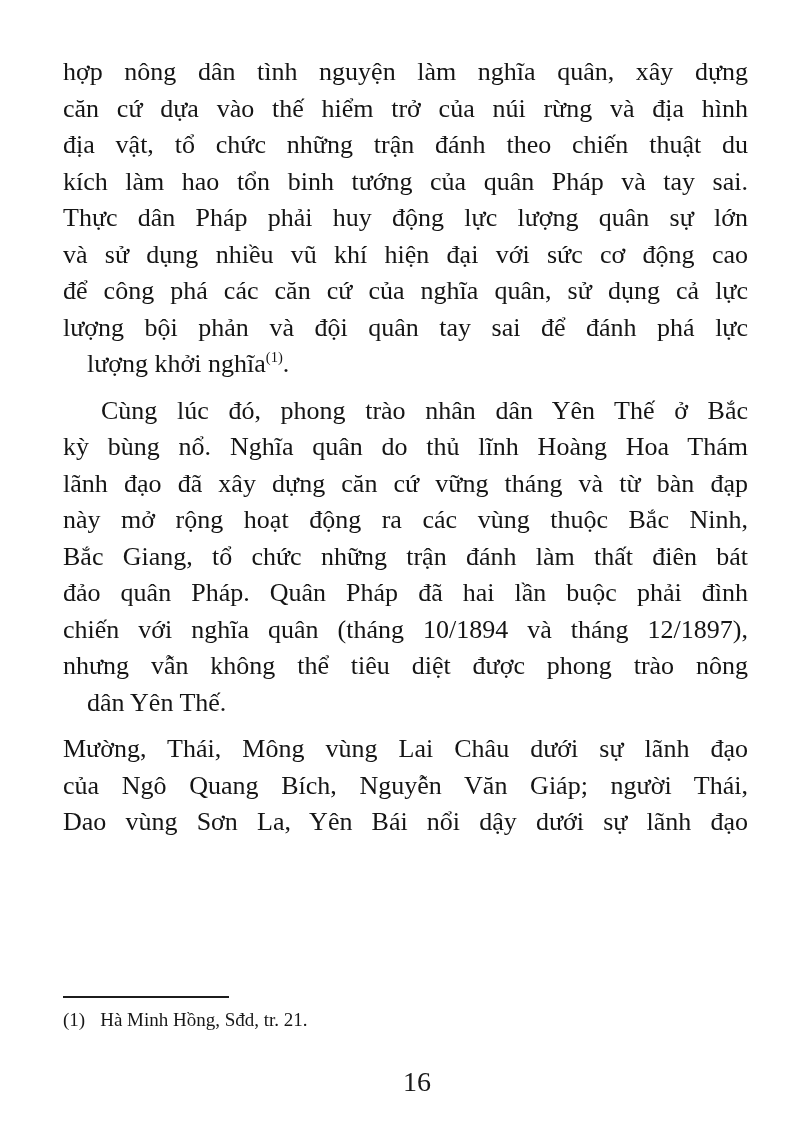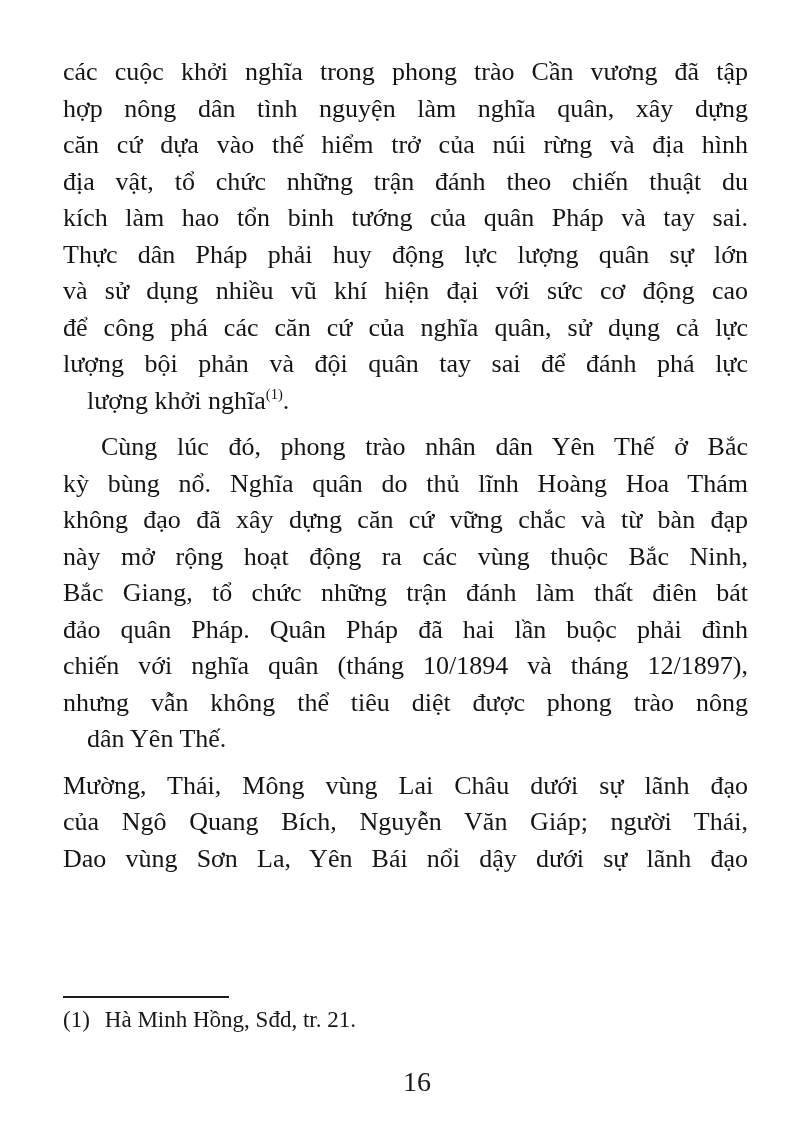--- a/index.html
+++ b/index.html
@@ -49,21 +49,21 @@
     top: 996px;
     width: 685px;
   }
   .footnote-rule {
     width: 166px;
     height: 2px;
     background: #1c1c1c;
     margin-bottom: 7px;
   }
   .footnote-line {
-    font-size: 23px;
+    font-size: 19px;
     line-height: 30px;
     color: #171717;
   }
   .footnote-marker {
     display: inline-block;
     margin-right: 15px;
   }
   .page-number {
     position: absolute;
     left: 0;
@@ -74,35 +74,34 @@
     color: #1a1a1a;
   }
 </style>
 </head>
 <body>
 
 <div class="page">
 
   <div class="text-block" id="body-text">
       <div class="paragraph">
-        <div class="line">các cuộc khởi nghĩa trong phong trào Cần vương đã tập</div>
         <div class="line">hợp nông dân tình nguyện làm nghĩa quân, xây dựng</div>
         <div class="line">căn cứ dựa vào thế hiểm trở của núi rừng và địa hình</div>
         <div class="line">địa vật, tổ chức những trận đánh theo chiến thuật du</div>
         <div class="line">kích làm hao tổn binh tướng của quân Pháp và tay sai.</div>
         <div class="line">Thực dân Pháp phải huy động lực lượng quân sự lớn</div>
         <div class="line">và sử dụng nhiều vũ khí hiện đại với sức cơ động cao</div>
         <div class="line">để công phá các căn cứ của nghĩa quân, sử dụng cả lực</div>
         <div class="line">lượng bội phản và đội quân tay sai để đánh phá lực</div>
         <div class="line flush"><span>lượng khởi nghĩa</span><sup>(1)</sup><span>.</span></div>
       </div>
       <div class="paragraph">
         <div class="line indent">Cùng lúc đó, phong trào nhân dân Yên Thế ở Bắc</div>
         <div class="line">kỳ bùng nổ. Nghĩa quân do thủ lĩnh Hoàng Hoa Thám</div>
-        <div class="line">không đạo đã xây dựng căn cứ vững chắc và từ bàn đạp</div>
+        <div class="line">lãnh đạo đã xây dựng căn cứ vững tháng và từ bàn đạp</div>
         <div class="line">này mở rộng hoạt động ra các vùng thuộc Bắc Ninh,</div>
         <div class="line">Bắc Giang, tổ chức những trận đánh làm thất điên bát</div>
         <div class="line">đảo quân Pháp. Quân Pháp đã hai lần buộc phải đình</div>
         <div class="line">chiến với nghĩa quân (tháng 10/1894 và tháng 12/1897),</div>
         <div class="line">nhưng vẫn không thể tiêu diệt được phong trào nông</div>
         <div class="line flush">dân Yên Thế.</div>
       </div>
       <div class="paragraph">
         <div class="line">Mường, Thái, Mông vùng Lai Châu dưới sự lãnh đạo</div>
         <div class="line">của Ngô Quang Bích, Nguyễn Văn Giáp; người Thái,</div>

